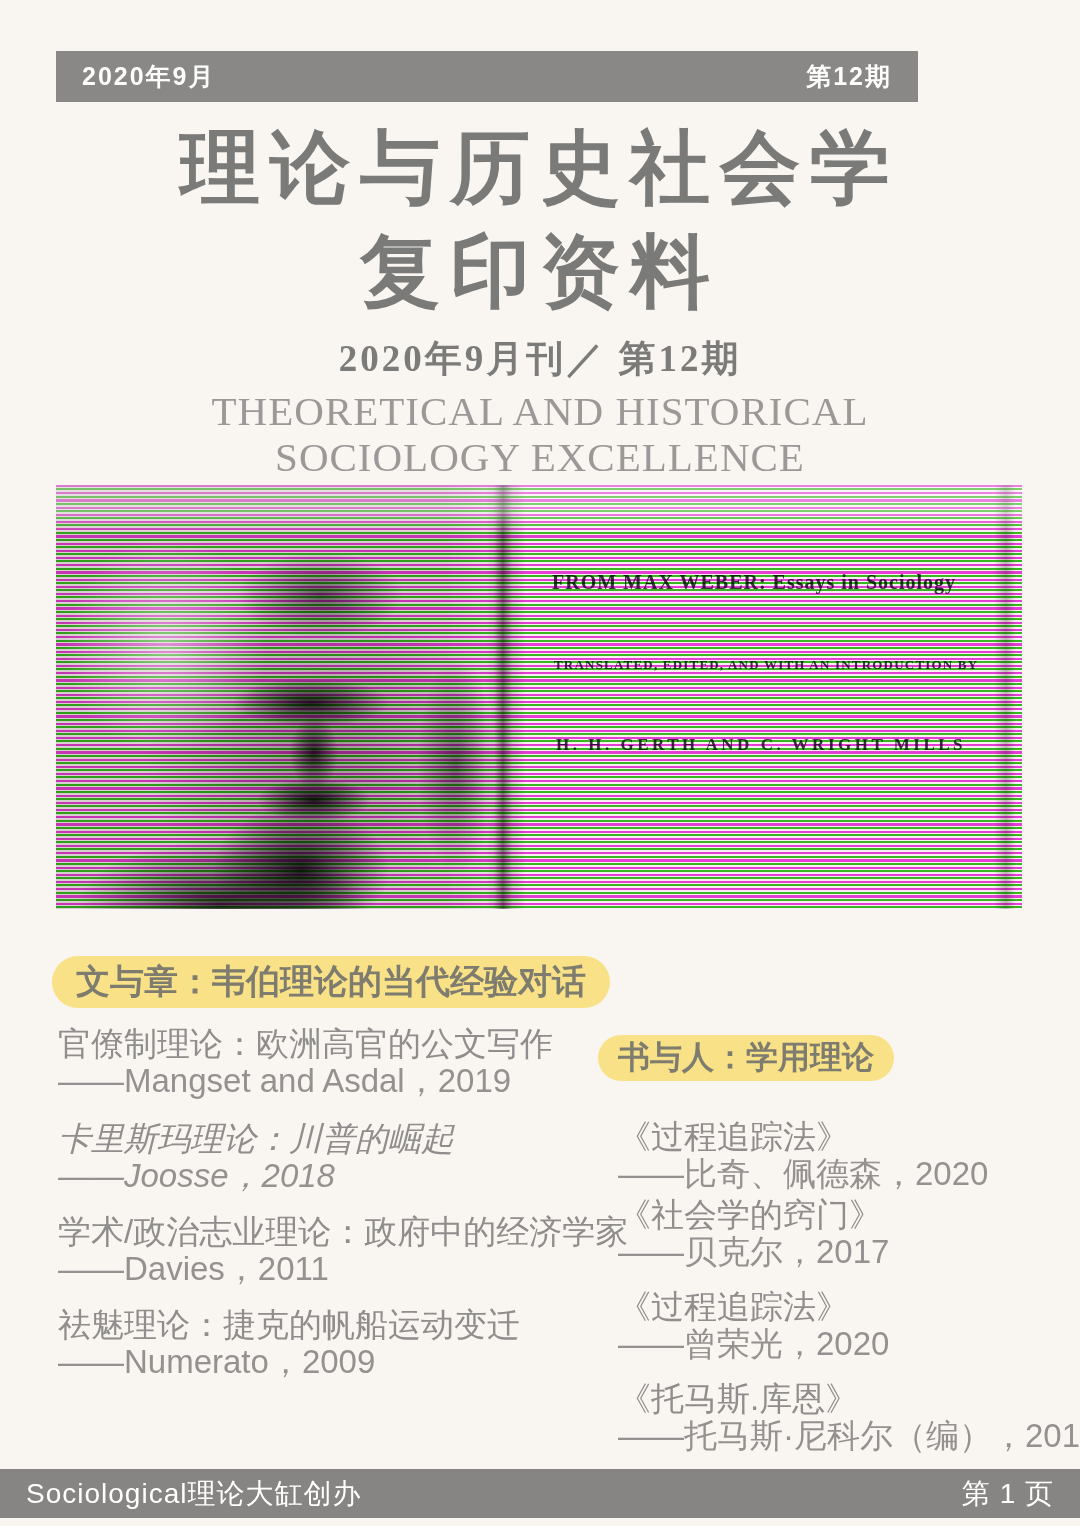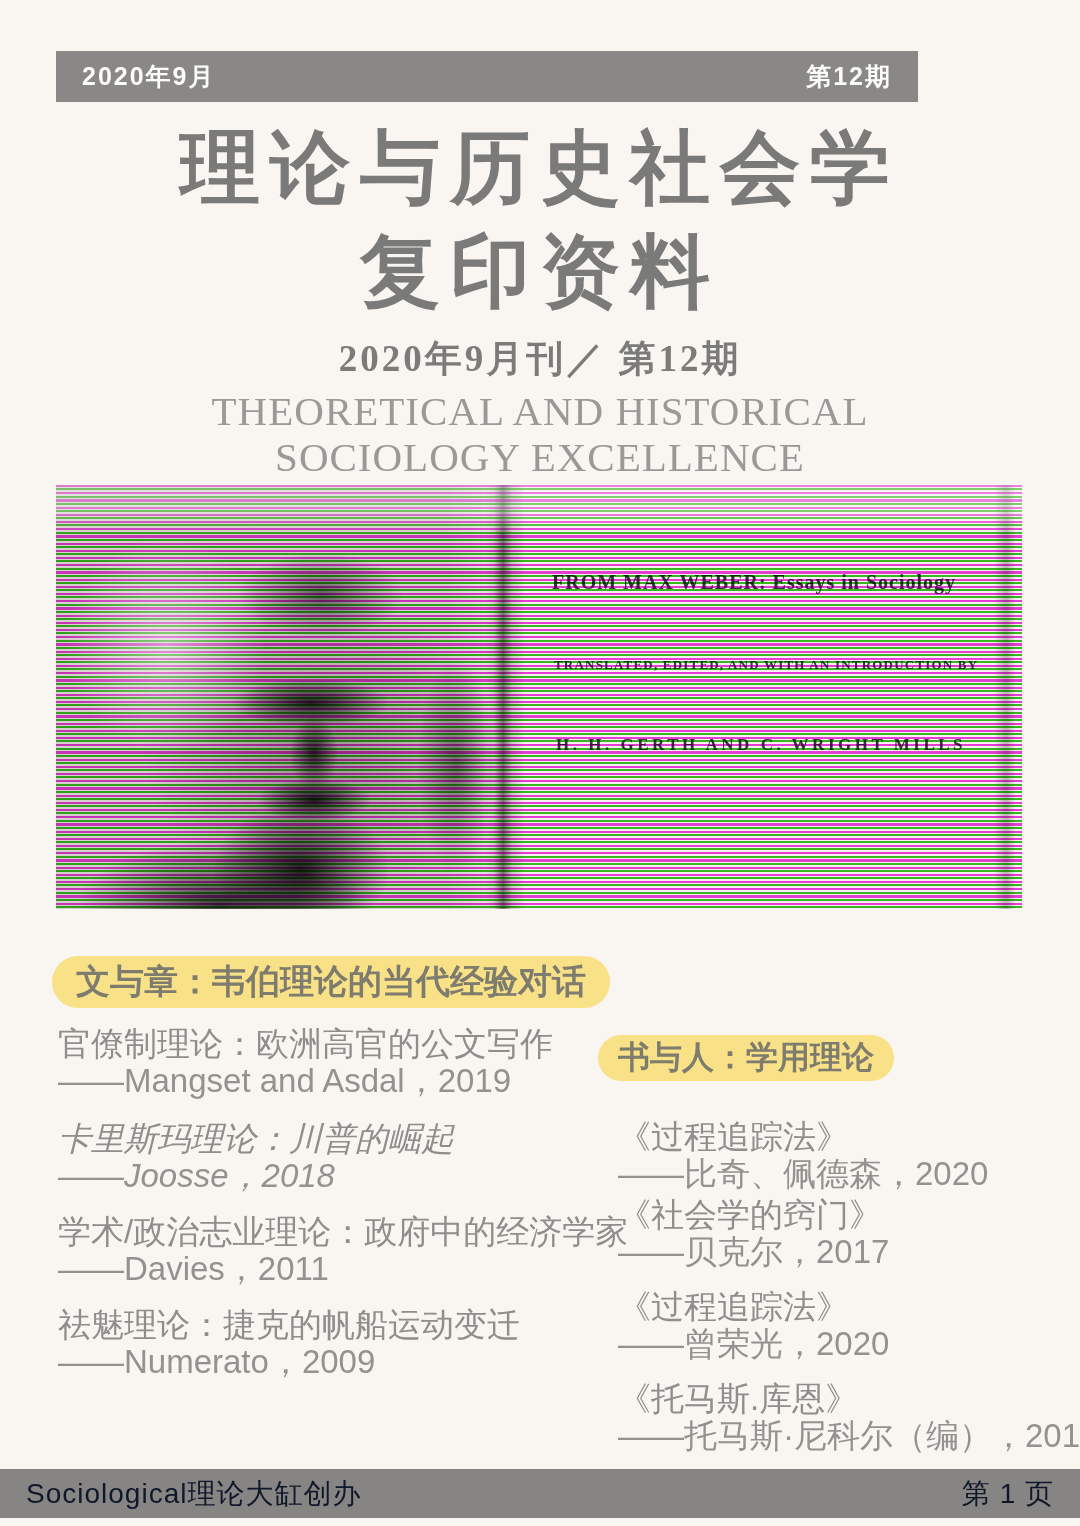--- a/index.html
+++ b/index.html
@@ -107,21 +107,21 @@
 
   
   .article-item {
     position:absolute; color:#8f8e8c; font-size:33px; line-height:37px; white-space:nowrap;
   }
   .article-item .src { color:#949290; }
 
   
   .footer-bar {
     position:absolute; left:0; top:1469px; width:1080px; height:49px;
-    background:#878583; color:#0f172a;
+    background:#878583; color:#ffffff;
     display:flex; align-items:center; justify-content:space-between;
     padding:0 26px; box-sizing:border-box;
     font-size:28px; font-weight:300; letter-spacing:1px;
   }
 </style>
 </head>
 <body>
 
 <div class="page">
 

